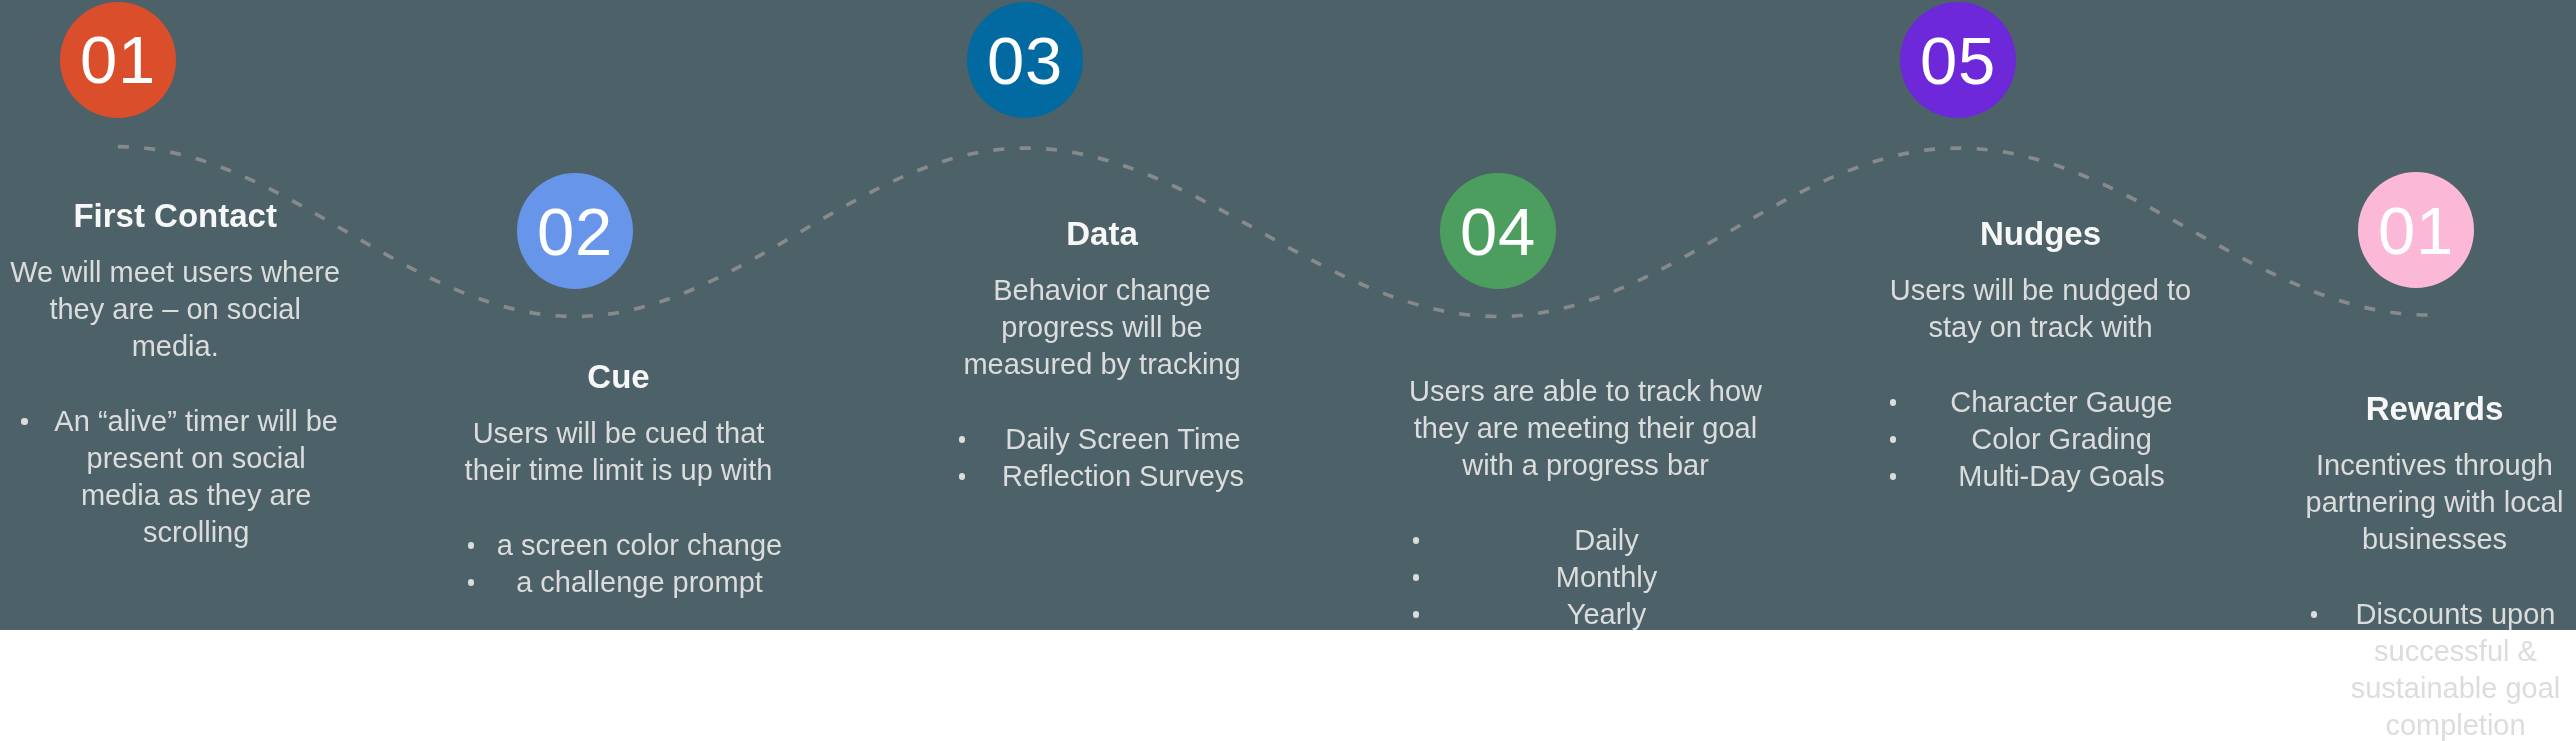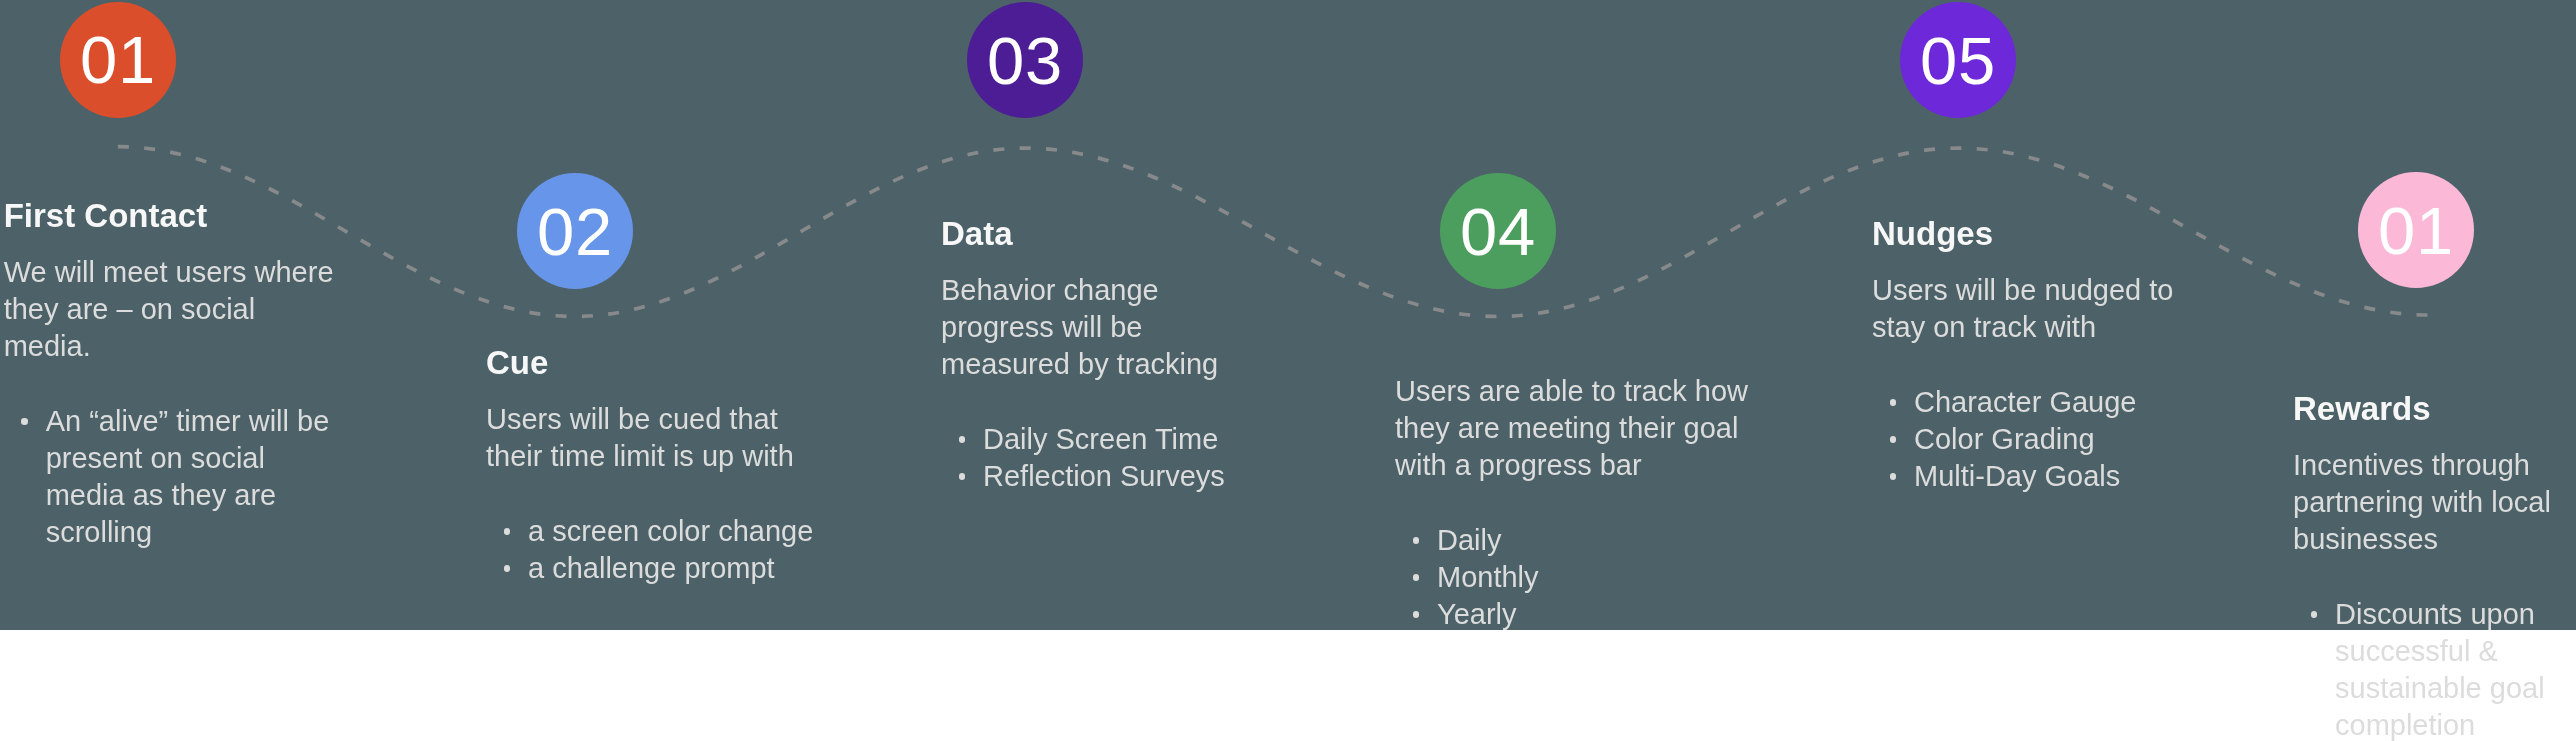--- a/index.html
+++ b/index.html
@@ -37,20 +37,21 @@
     letter-spacing: 0.7px;
     z-index: 2;
   }
   .content {
     position: absolute;
     z-index: 2;
     color: #DCDCDC;
     font-size: 29px;
     line-height: 37px;
     font-weight: 400;
+    text-align: center;
   }
   .title {
     color: #F7F7F7;
     font-size: 33px;
     line-height: 40px;
     font-weight: 600;
     margin: 0 0 17.6px 0;
   }
   .body { margin: 0; }
   ul.bullets {
@@ -74,21 +75,21 @@
   }
   
   .b1 { left:   60px; top:   1.5px; }
   .b2 { left:  517px; top: 173px; }
   .b3 { left: 967px; top:   2.2px; }
   .b4 { left: 1440px; top: 173px; }
   .b5 { left: 1900px; top:   2.2px; }
   .b6 { left: 2358px; top: 172px; }
   
   .c1 { left:    3.7px; top: 196px; width: 343px; }
-  .c2 { left:  450px; top: 343px; width: 337px; margin-left: 36px; }
+  .c2 { left:  450px; top: 357px; width: 337px; }
   .c3 { left: 941px; top: 214px; width: 322px; }
   .c4 { left: 1395px; top: 373px; width: 381px; }
   .c5 { left: 1872px; top: 214px; width: 337px; }
   .c6 { left: 2293px; top: 389px; width: 283px; }
 </style>
 </head>
 <body>
 
 <div id="canvas" data-bind-bg="page.background" style="background-color: rgb(76, 98, 104);">
 
@@ -117,21 +118,21 @@
   </div>
   <div class="content c2">
     <h2 class="title" data-bind="steps.1.title">Cue</h2>
     <p class="body" data-bind="steps.1.body">Users will be cued that their time limit is up with</p>
     <ul class="bullets">
       <li data-bind="steps.1.bullets.0">a screen color change</li>
       <li data-bind="steps.1.bullets.1">a challenge prompt</li>
     </ul>
   </div>
 
-  <div class="badge b3" data-bind-bg="steps.2.color" style="background-color: #4c1d95;">
+  <div class="badge b3" data-bind-bg="steps.2.color" style="background-color: #0369a1;">
     <span data-bind="steps.2.number">03</span>
   </div>
   <div class="content c3">
     <h2 class="title" data-bind="steps.2.title">Data</h2>
     <p class="body" data-bind="steps.2.body">Behavior change progress will be measured by tracking</p>
     <ul class="bullets">
       <li data-bind="steps.2.bullets.0">Daily Screen Time</li>
       <li data-bind="steps.2.bullets.1">Reflection Surveys</li>
     </ul>
   </div>

